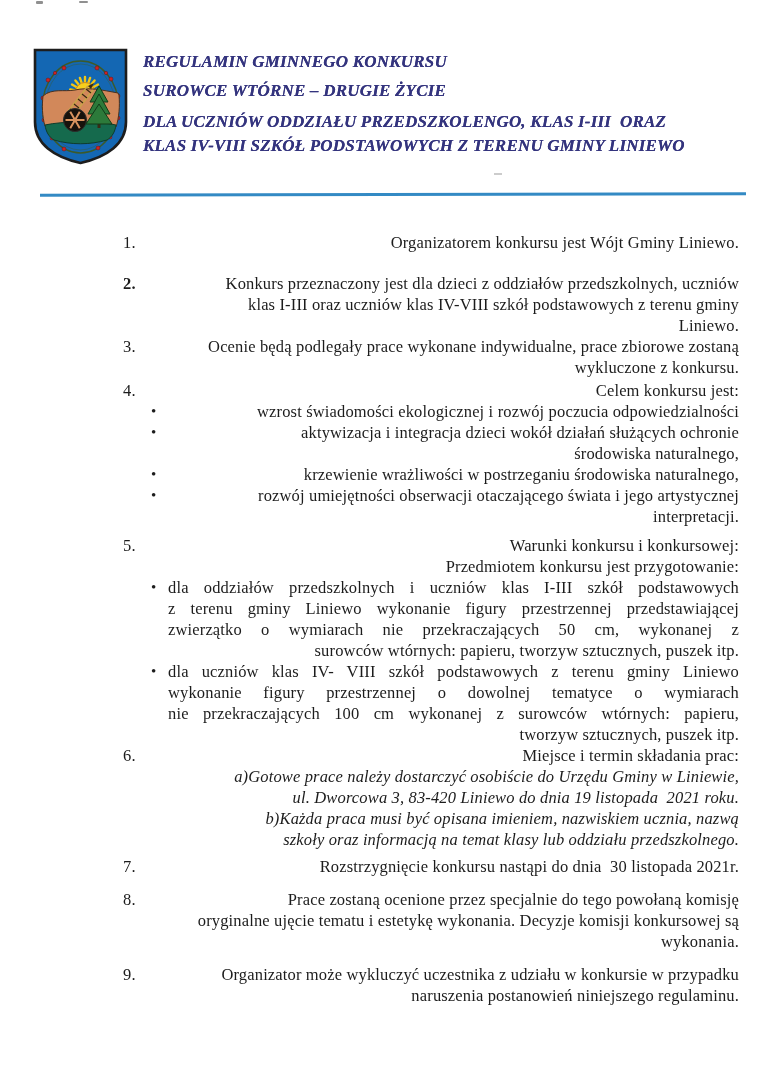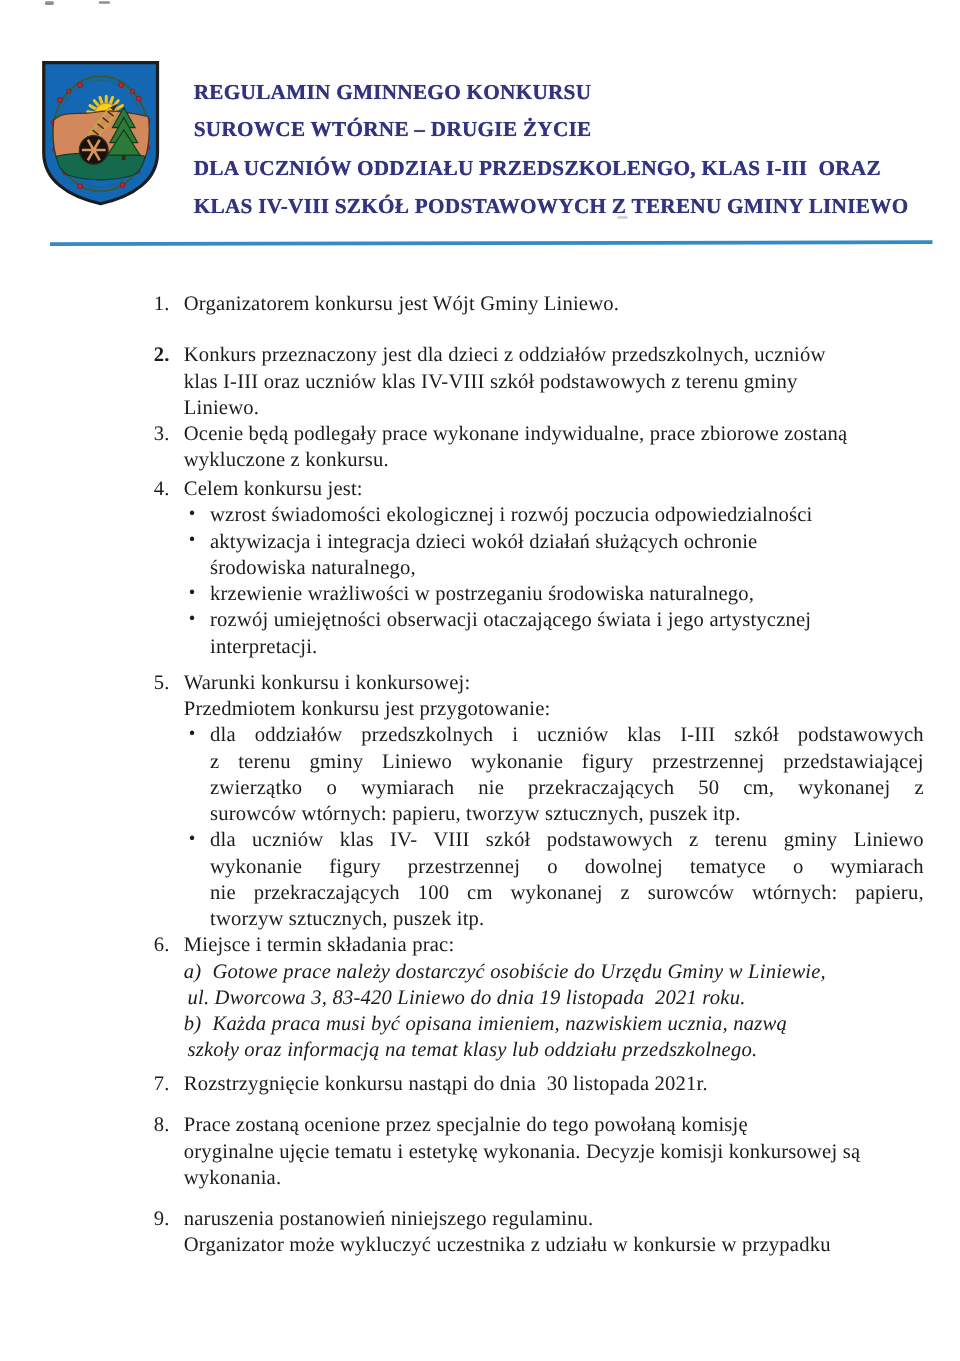--- a/index.html
+++ b/index.html
@@ -12,21 +12,22 @@
     font-family:"Liberation Serif","DejaVu Serif",serif;
     color:#1c1c1c;
   }
   
   .crest{position:absolute;left:30px;top:46px;width:101px;height:122px;}
   .titles{position:absolute;left:143px;top:53px;width:600px;}
   .t-line{
     font-size:17px;font-weight:700;line-height:18px;
     color:#34347e;letter-spacing:.2px;white-space:pre;
     text-shadow:0 0 .6px #34347e;
-    margin:12px;
+    margin:0;
+    font-style:italic;
   }
   .t-line.m1{margin-bottom:11px}
   .t-line.m2{margin-bottom:13px}
   .t-line.m3{margin-bottom:6px}
   .rule{
     position:absolute;left:40px;top:193px;width:706px;height:3.4px;
     background:#338ac4;transform:rotate(-.12deg);
   }
   .speck{position:absolute;background:#555;opacity:.65;border-radius:1px;}
   .speck.s1{left:36px;top:1px;width:7px;height:3px;}
@@ -34,21 +35,21 @@
   .smudge{position:absolute;left:494px;top:173px;width:8px;height:2px;background:#aaa;opacity:.6;}
   
   .main{
     position:absolute;left:123px;top:232px;width:616px;
     font-size:16.5px;line-height:21px;letter-spacing:.15px;
   }
   .item{display:flex;}
   .num{flex:0 0 24px;white-space:pre;}
   .num.bold{font-weight:700;}
   .ibody{flex:1 1 auto;min-width:0;}
-  .line{white-space:pre;}
+  .line{white-space:pre;text-align:right;}
   .mb20{margin-bottom:20px}
   .mb12{margin-bottom:12px}
   .mb8{margin-bottom:8px}
   .mb6{margin-bottom:6px}
   .mb2{margin-bottom:2px}
   .b{position:relative;padding-left:21px;}
   .b::before{content:"\2022";position:absolute;left:4px;top:0;font-size:15px;}
   .jline{
     width:571px;white-space:normal;
     text-align:justify;text-align-last:justify;text-justify:inter-word;
@@ -228,19 +229,19 @@
       <div class="ibody">
         <div class="line">Prace zostaną ocenione przez specjalnie do tego powołaną komisję</div>
         <div class="line">oryginalne ujęcie tematu i estetykę wykonania. Decyzje komisji konkursowej są</div>
         <div class="line">wykonania.</div>
       </div>
     </div>
 
     <div class="item">
       <span class="num">9.</span>
       <div class="ibody">
+        <div class="line">Organizator może wykluczyć uczestnika z udziału w konkursie w przypadku</div>
         <div class="line">naruszenia postanowień niniejszego regulaminu.</div>
-        <div class="line">Organizator może wykluczyć uczestnika z udziału w konkursie w przypadku</div>
       </div>
     </div>
 
   </div>
 </div>
 
 </body></html>

